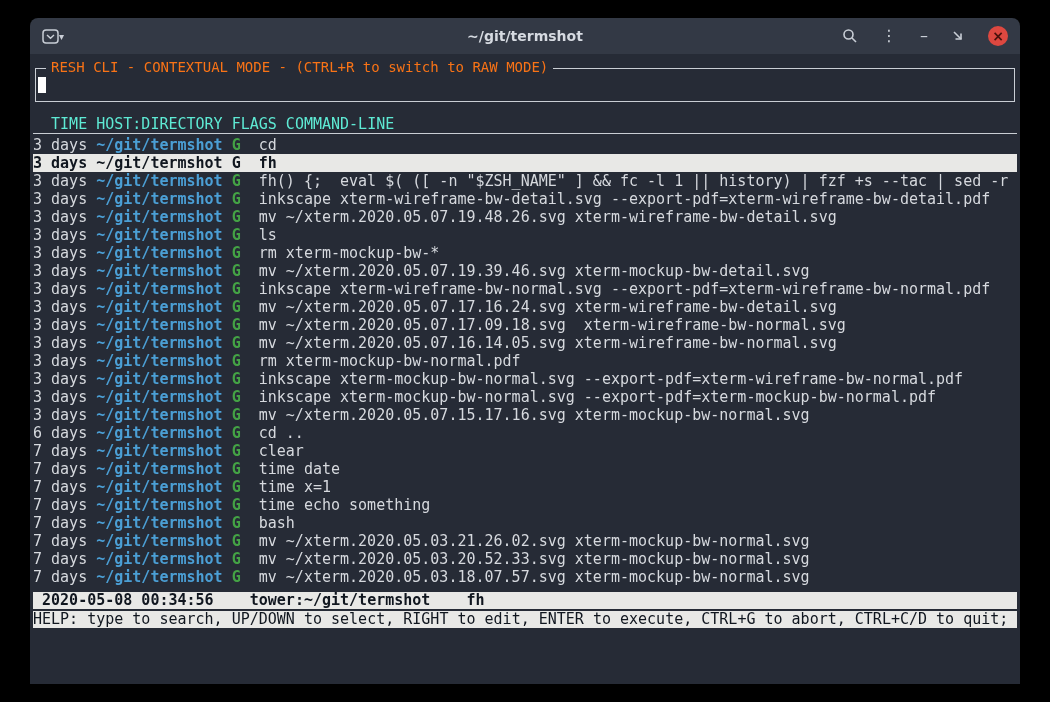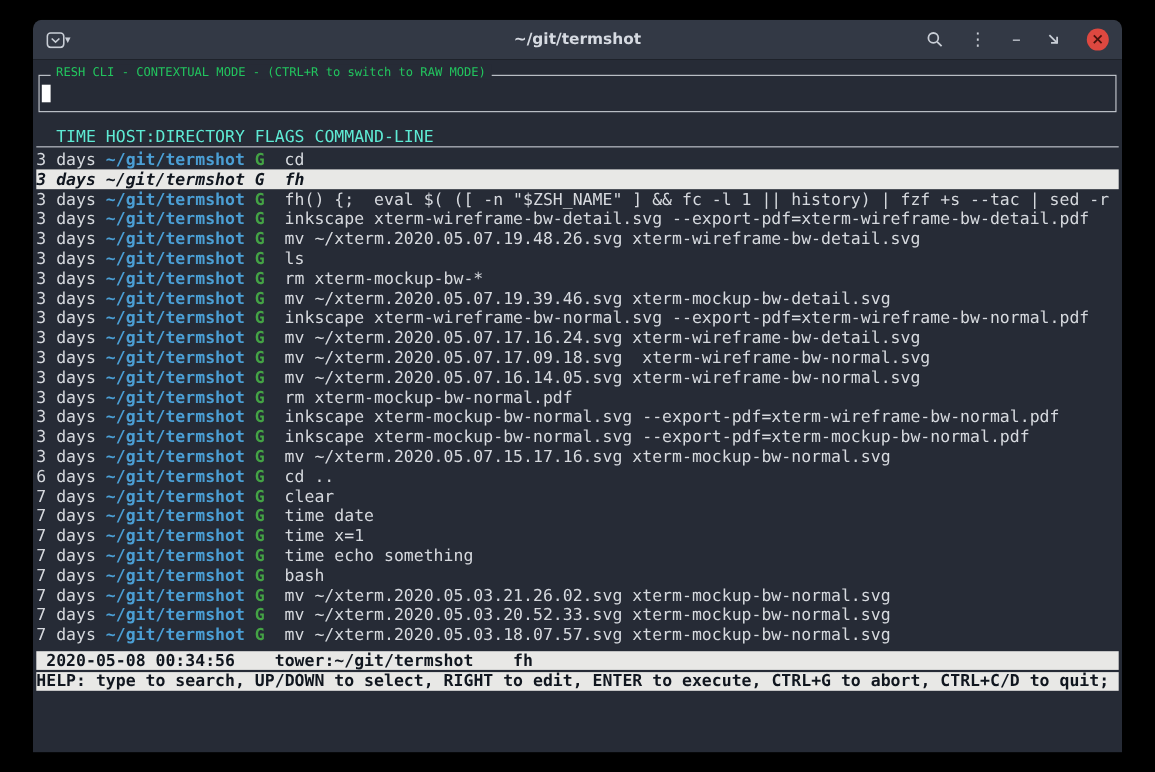--- a/index.html
+++ b/index.html
@@ -46,46 +46,46 @@
     padding: 6px 3px 0 3px; overflow: hidden;
     font-size: 15px;
   }
 
   .search-box {
     position: relative; margin: 8px 2px 0 2px; height: 34px;
     border: 1px solid var(--line);
   }
   .box-title {
     position: absolute; top: -10px; left: 10px; background: var(--bg);
-    padding: 0 5px; font-size: 11px; color: #22c55e; white-space: pre;
+    padding: 0 5px; font-size: 14px; color: #f97316; white-space: pre;
   }
   .cursor { position: absolute; left: 2px; top: 8px; width: 8px; height: 16px; background: #ffffff; }
 
   .tbl-header {
     margin-top: 13px; line-height: 18px; color: #5eead4;
     white-space: pre; border-bottom: 1px solid var(--line);
   }
 
   .rows { margin-top: 2px; }
   .row { line-height: 18px; white-space: pre; color: var(--fg); overflow: hidden; }
   .time { display: inline-block; width: 7ch; }
   .host { display: inline-block; width: 15ch; color: var(--path-blue); font-weight: 700; }
   .flag { display: inline-block; width: 3ch; color: var(--flag-green); font-weight: 700; }
-  .row.selected { background: var(--select-bg); font-style: italic; }
+  .row.selected { background: var(--select-bg); }
   .row.selected .time, .row.selected .host, .row.selected .flag, .row.selected .cmd {
     color: var(--select-fg); font-weight: 700;
   }
 
   .statusbar {
     margin-top: 6px; background: var(--select-bg); color: var(--select-fg);
     line-height: 17px; white-space: pre; font-weight: 700; overflow: hidden;
   }
   .helpbar {
     margin-top: 2px; background: var(--select-bg); color: var(--select-fg);
-    line-height: 17px; white-space: pre; overflow: hidden; font-weight: bold;
+    line-height: 17px; white-space: pre; overflow: hidden;
   }
 </style>
 </head>
 <body>
 
 <div class="window">
 
   <div class="titlebar">
     <div class="tb-left">
       <div class="tb-btn">

